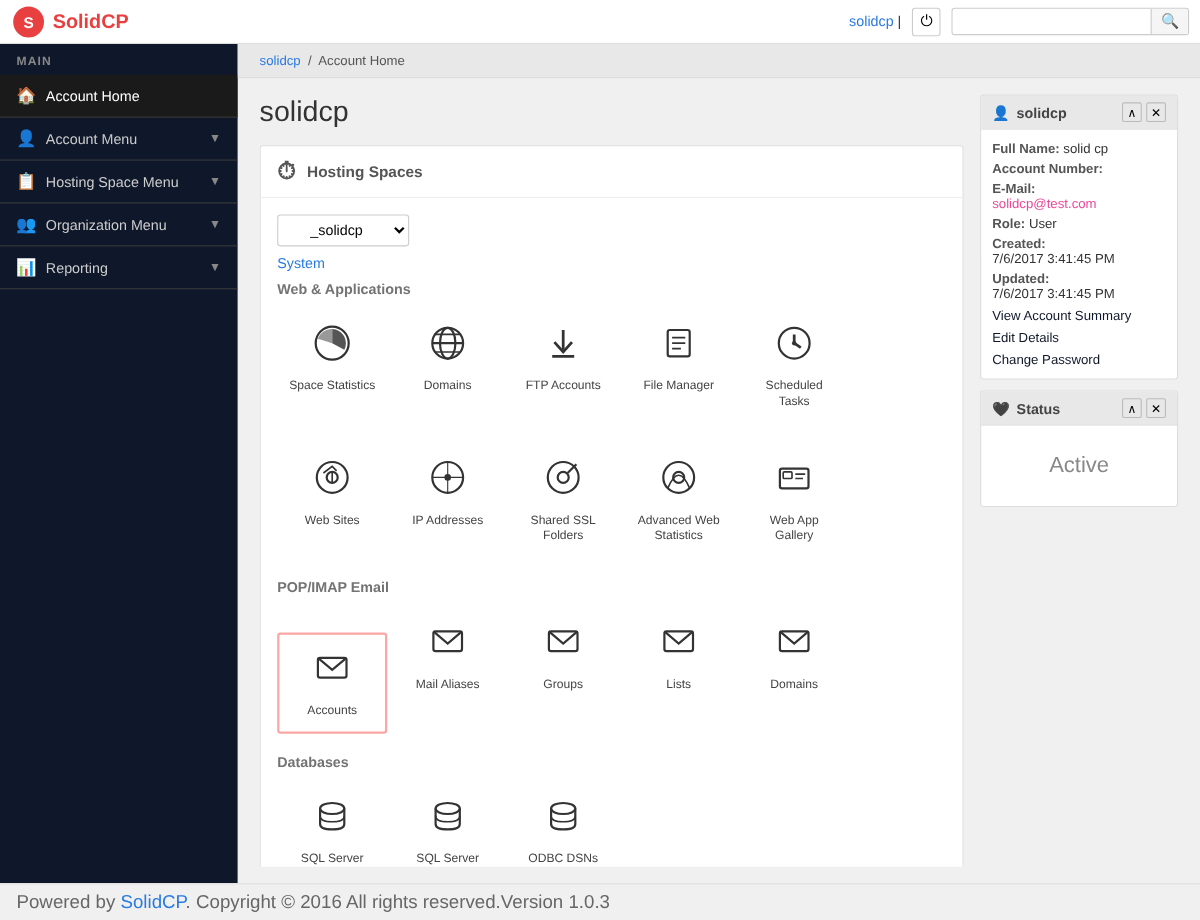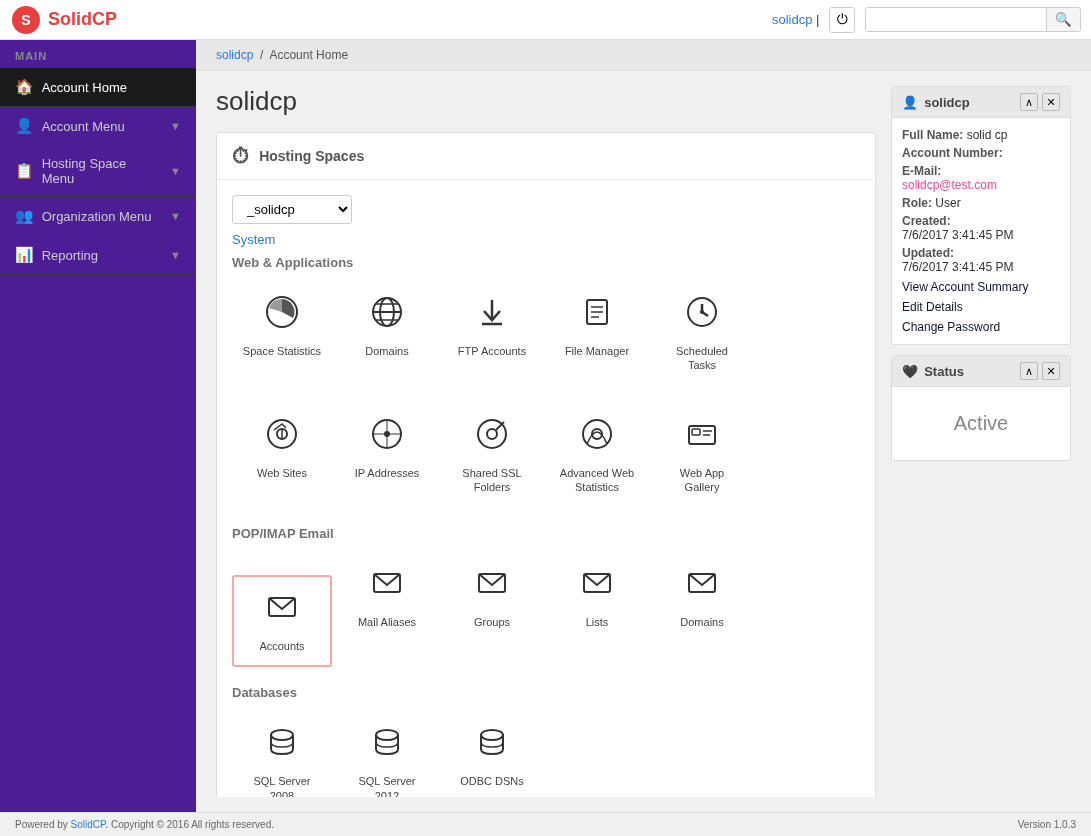--- a/index.html
+++ b/index.html
@@ -24,22 +24,22 @@
     .topbar-power { background: none; border: 1px solid #ccc; border-radius: 3px; width: 26px; height: 26px; cursor: pointer; display: flex; align-items: center; justify-content: center; font-size: 14px; }
     .topbar-search { display: flex; align-items: center; border: 1px solid #ccc; border-radius: 3px; overflow: hidden; }
     .topbar-search input { border: none; outline: none; padding: 4px 8px; font-size: 12px; width: 180px; }
     .topbar-search button { background: #f5f5f5; border: none; border-left: 1px solid #ccc; padding: 4px 8px; cursor: pointer; }
 
     
     .layout { display: flex; flex: 1; overflow: hidden; }
 
     
     .sidebar {
-      width: 196px;
-      background: #4c1d95;
+      width: 216px;
+      background: #0f172a;
       color: #ccc;
       flex-shrink: 0;
       display: flex;
       flex-direction: column;
       overflow-y: auto;
     }
     .sidebar-section-label {
       padding: 10px 15px 6px;
       font-size: 11px;
       color: #888;
@@ -114,20 +114,21 @@
     .hosting-spaces-content { padding: 15px; }
     .space-select-row { display: flex; align-items: center; gap: 8px; margin-bottom: 8px; }
     .space-select {
       border: 1px solid #ccc;
       border-radius: 3px;
       padding: 5px 10px;
       font-size: 13px;
       background: #fff;
       cursor: pointer;
       min-width: 120px;
+      text-align: center;
     }
     .system-link { color: #2a7ae2; text-decoration: none; font-size: 13px; margin-top: 40px; }
 
     
     .section-label {
       font-size: 13px;
       font-weight: bold;
       color: #737373;
       padding: 8px 0 5px;
     }
@@ -180,24 +181,23 @@
     .widget-row .val a { color: #ec4899; text-decoration: none; }
     .widget-link { display: block; color: #0f172a; text-decoration: none; font-size: 12px; margin-top: 6px; }
 
     .status-active { text-align: center; font-size: 20px; color: #888; padding: 15px 0; font-weight: normal; }
 
     
     .footer {
       background: #f0f0f0;
       border-top: 1px solid #ddd;
       padding: 6px 15px;
-      font-size: 10px;
+      font-size: 17px;
       color: #666;
       display: flex;
-      justify-content: space-between;
       flex-shrink: 0;
     }
     .footer a { color: #2a7ae2; text-decoration: none; }
   </style>
 </head>
 <body>
 
 <div class="topbar">
   <div class="topbar-logo">
     <svg class="logo-icon" viewBox="0 0 32 32">

